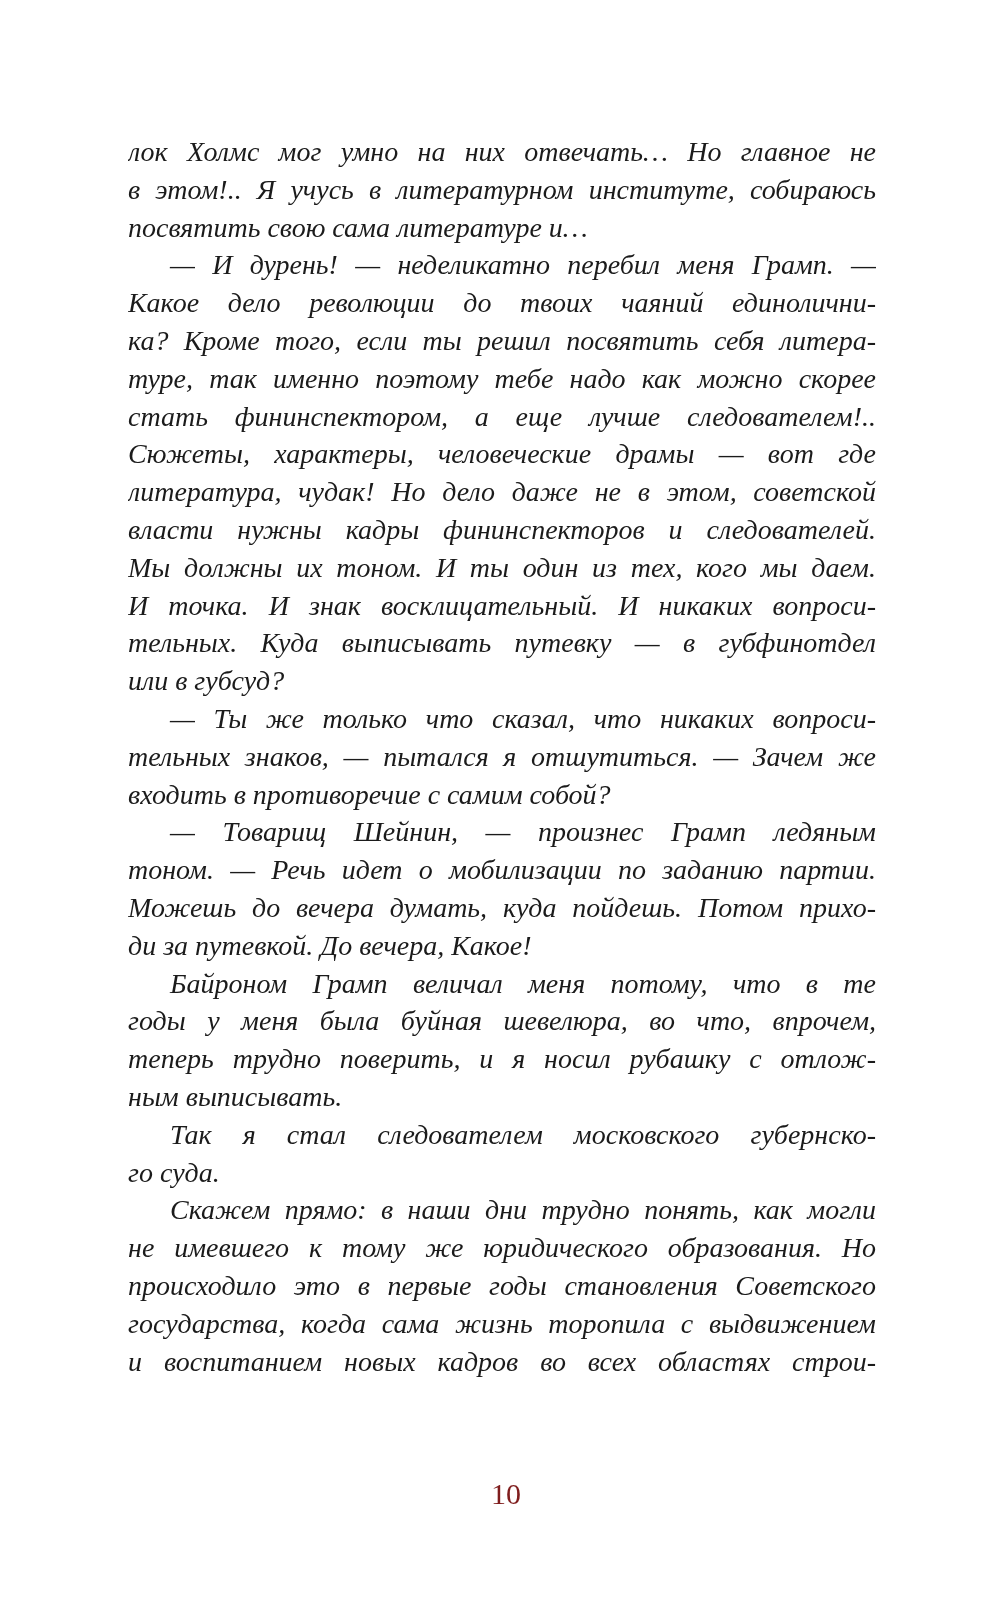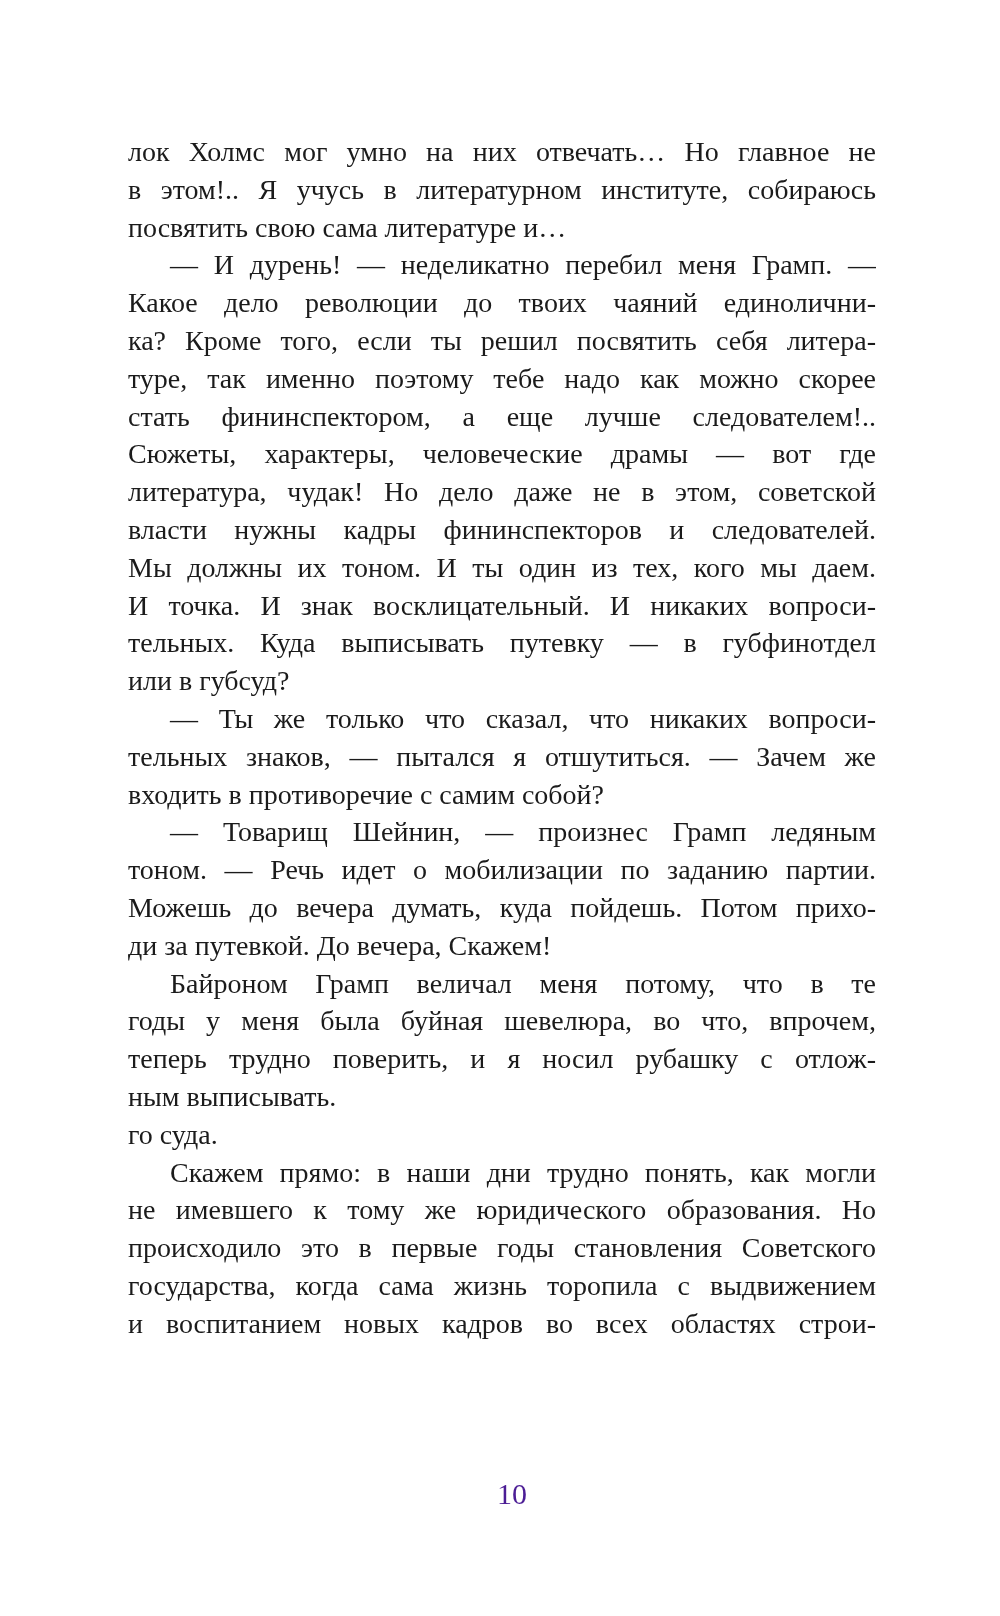--- a/index.html
+++ b/index.html
@@ -24,37 +24,38 @@
   }
   .line {
     font-size: 28px;
     line-height: 37.8px;
     height: 37.8px;
     overflow: hidden;
     text-align: justify;
     text-align-last: justify;
     -moz-text-align-last: justify;
     white-space: normal;
+    font-style: italic;
   }
   .line.last {
     text-align-last: left;
     -moz-text-align-last: left;
   }
   .line.indent {
     text-indent: 42px;
   }
   .page-number {
     position: absolute;
-    left: 138px;
+    left: 132px;
     top: 1477px;
     width: 748px;
     text-align: center;
     font-size: 30px;
     line-height: 34px;
-    color: #4c1d95;
+    color: #7f1d1d;
   }
 </style>
 </head>
 <body>
 
 <div class="page">
   <div class="text-block" id="text-block">
       <div class="line">лок Холмс мог умно на них отвечать… Но главное не</div>
       <div class="line">в этом!.. Я учусь в литературном институте, собираюсь</div>
       <div class="line last">посвятить свою сама литературе и…</div>
@@ -69,25 +70,26 @@
       <div class="line">Мы должны их тоном. И ты один из тех, кого мы даем.</div>
       <div class="line">И точка. И знак восклицательный. И никаких вопроси-</div>
       <div class="line">тельных. Куда выписывать путевку — в губфинотдел</div>
       <div class="line last">или в губсуд?</div>
       <div class="line indent">— Ты же только что сказал, что никаких вопроси-</div>
       <div class="line">тельных знаков, — пытался я отшутиться. — Зачем же</div>
       <div class="line last">входить в противоречие с самим собой?</div>
       <div class="line indent">— Товарищ Шейнин, — произнес Грамп ледяным</div>
       <div class="line">тоном. — Речь идет о мобилизации по заданию партии.</div>
       <div class="line">Можешь до вечера думать, куда пойдешь. Потом прихо-</div>
-      <div class="line last">ди за путевкой. До вечера, Скажем!</div>
+      <div class="line last">ди за путевкой. До вечера, Какое!</div>
       <div class="line indent">Байроном Грамп величал меня потому, что в те</div>
       <div class="line">годы у меня была буйная шевелюра, во что, впрочем,</div>
       <div class="line">теперь трудно поверить, и я носил рубашку с отлож-</div>
       <div class="line last">ным выписывать.</div>
+      <div class="line indent">Так я стал следователем московского губернско-</div>
       <div class="line last">го суда.</div>
       <div class="line indent">Скажем прямо: в наши дни трудно понять, как могли</div>
       <div class="line">не имевшего к тому же юридического образования. Но</div>
       <div class="line">происходило это в первые годы становления Советского</div>
       <div class="line">государства, когда сама жизнь торопила с выдвижением</div>
       <div class="line">и воспитанием новых кадров во всех областях строи-</div>
     </div>
   <div class="page-number">10</div>
 </div>
 

